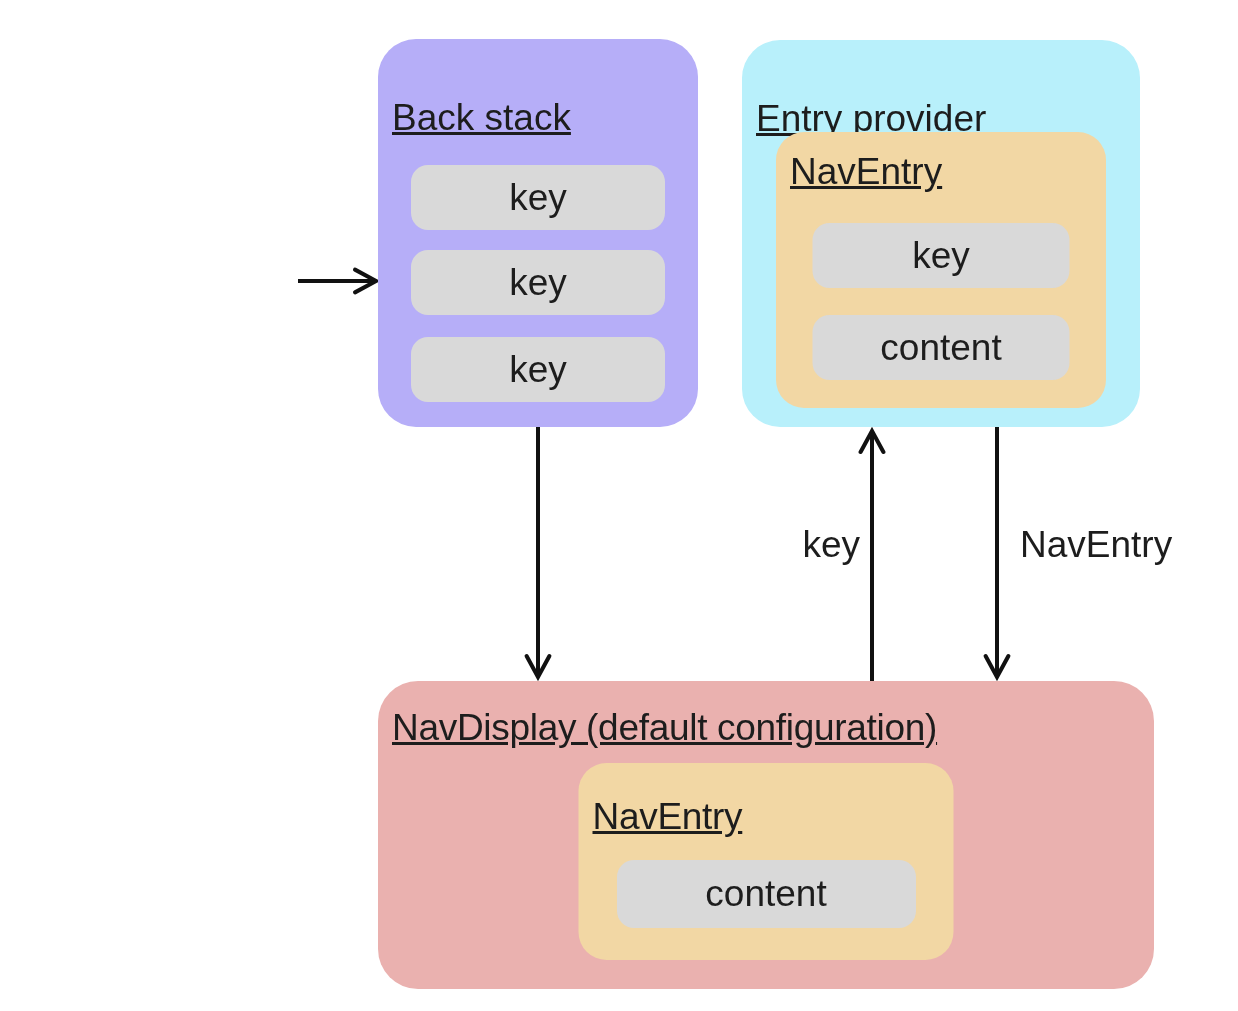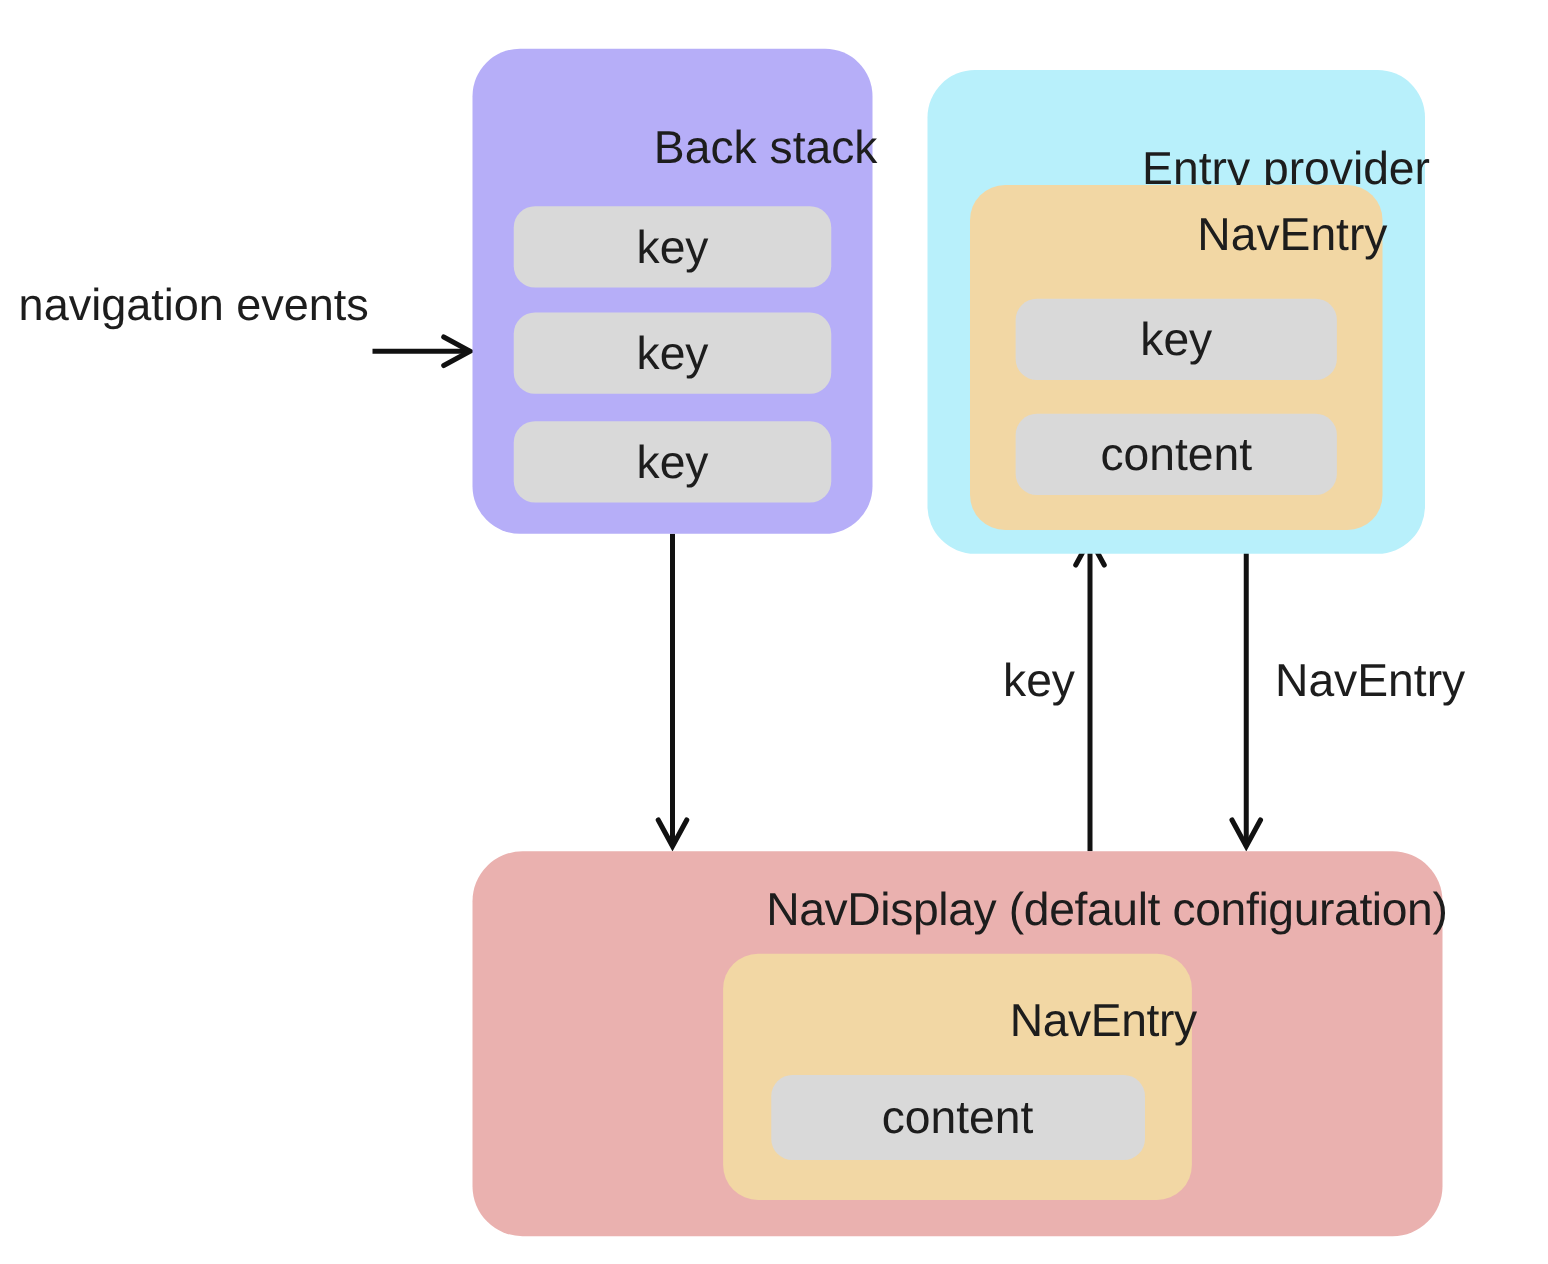--- a/index.html
+++ b/index.html
@@ -20,39 +20,39 @@
     position: absolute;
     inset: 0;
     pointer-events: none;
   }
   .box {
     position: absolute;
     box-sizing: border-box;
   }
   .box-title {
     position: absolute;
-    left: 4px;
+    left: 14px;
     width: 100%;
-    text-align: right;
+    text-align: left;
     font-size: 37px;
     line-height: 44px;
     white-space: nowrap;
+    text-decoration: underline;
   }
   .back-stack {
     left: 378px; top: 39px;
     width: 320px; height: 388px;
     background: #b6aef8;
     border-radius: 38px;
   }
   .entry-provider {
     left: 742px; top: 40px;
     width: 398px; height: 387px;
     background: #b8f0fb;
     border-radius: 38px;
-    margin-top: 16px;
   }
   .nav-display {
     left: 378px; top: 681px;
     width: 776px; height: 308px;
     background: #eab1af;
     border-radius: 40px;
   }
   .nav-display .box-title {
     font-size: 37px;
     letter-spacing: -0.3px;
@@ -130,21 +130,20 @@
         <path d="M1.5,1.2 L8.5,5 L1.5,8.8" fill="none" stroke="#111111" stroke-width="1.35" stroke-linecap="round"></path>
       </marker>
     </defs>
     <line x1="298" y1="281" x2="376" y2="281" stroke="#111111" stroke-width="4" marker-end="url(#ah)"></line>
     <line x1="538" y1="427" x2="538" y2="677" stroke="#111111" stroke-width="4" marker-end="url(#ah)"></line>
     <line x1="872" y1="681" x2="872" y2="431" stroke="#111111" stroke-width="4" marker-end="url(#ah)"></line>
     <line x1="997" y1="427" x2="997" y2="677" stroke="#111111" stroke-width="4" marker-end="url(#ah)"></line>
   </svg>
 
   <div class="nav-events-label">
-    <div>navigation events</div>
   </div>
 
   <div class="box back-stack">
     <div class="box-title" style="top:57px">Back stack</div>
     <div class="pill bs-1">key</div>
     <div class="pill bs-2">key</div>
     <div class="pill bs-3">key</div>
   </div>
 
   <div class="box entry-provider">

